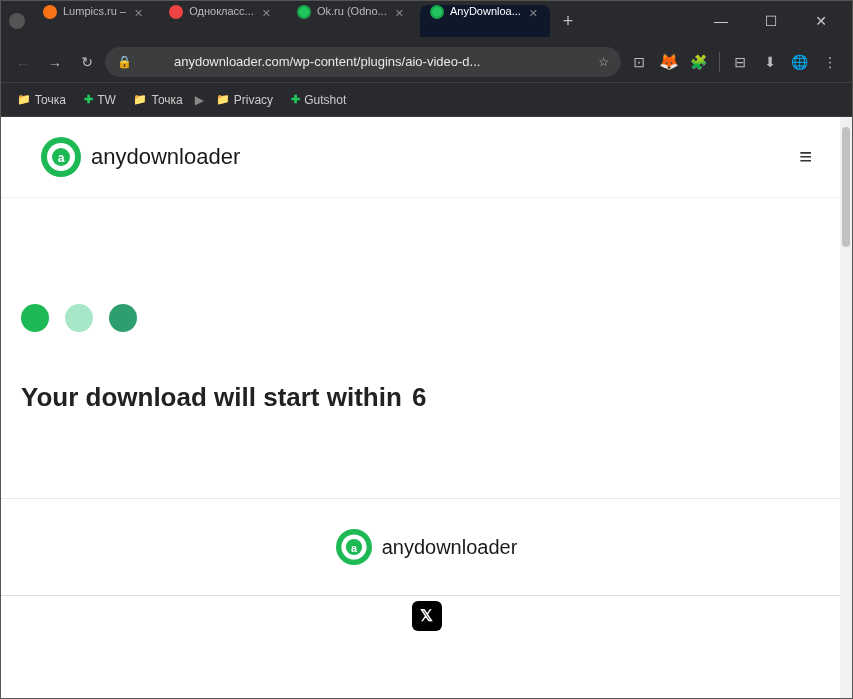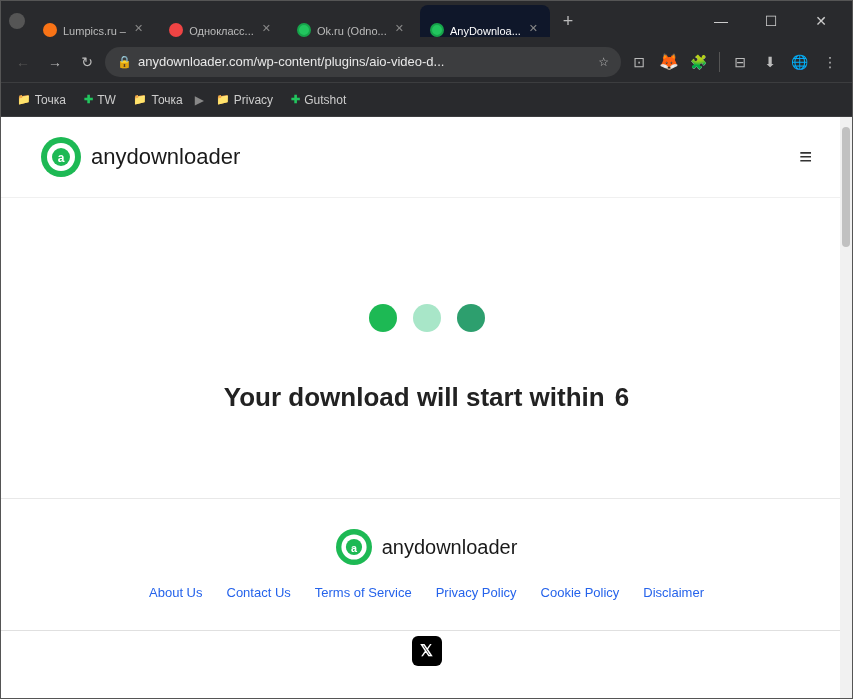--- a/index.html
+++ b/index.html
@@ -3,38 +3,38 @@
   <meta charset="utf-8">
   <style>
     * { margin: 0; padding: 0; box-sizing: border-box; }
     body { font-family: Arial, sans-serif; background: #202124; width: 853px; height: 699px; overflow: hidden; }
 
     
     .browser-frame { width: 853px; height: 699px; background: #292a2d; display: flex; flex-direction: column; border: 1px solid #555; }
 
     
     .title-bar { background: #292a2d; height: 40px; display: flex; align-items: center; padding: 0 8px; gap: 4px; }
-    .tab { display: flex; align-items: flex-end; height: 32px; padding: 0 10px; border-radius: 8px 8px 0 0; font-size: 12px; color: #bbb; gap: 6px; min-width: 100px; max-width: 160px; cursor: pointer; position: relative; }
+    .tab { display: flex; align-items: flex-start; height: 32px; padding: 0 10px; border-radius: 8px 8px 0 0; font-size: 12px; color: #bbb; gap: 6px; min-width: 100px; max-width: 160px; cursor: pointer; position: relative; }
     .tab.active { background: #0f172a; color: #fff; }
     .tab-favicon { width: 14px; height: 14px; border-radius: 50%; flex-shrink: 0; }
     .tab-favicon.orange { background: #f97316; }
     .tab-favicon.red { background: #ef4444; }
     .tab-favicon.green { background: #22c55e; border: 2px solid #16a34a; }
     .tab-label { flex: 1; overflow: hidden; white-space: nowrap; text-overflow: ellipsis; font-size: 11px; }
     .tab-close { font-size: 11px; color: #888; cursor: pointer; padding: 2px; border-radius: 50%; }
     .new-tab-btn { width: 28px; height: 28px; display: flex; align-items: center; justify-content: center; color: #bbb; font-size: 18px; cursor: pointer; border-radius: 50%; }
     .window-controls { margin-left: auto; display: flex; align-items: center; gap: 4px; }
     .win-btn { width: 46px; height: 30px; display: flex; align-items: center; justify-content: center; color: #ccc; font-size: 14px; cursor: pointer; }
 
     
     .address-bar { background: #292a2d; height: 42px; display: flex; align-items: center; padding: 0 8px; gap: 4px; border-bottom: 1px solid #3c3d3f; }
     .nav-btn { width: 28px; height: 28px; display: flex; align-items: center; justify-content: center; color: #bbb; font-size: 14px; cursor: pointer; border-radius: 50%; }
     .nav-btn.disabled { color: #555; cursor: default; }
     .url-bar { flex: 1; height: 30px; background: #3c3d3f; border-radius: 16px; display: flex; align-items: center; padding: 0 12px; gap: 6px; }
-    .url-text { font-size: 13px; color: #e8e8e8; flex: 1; overflow: hidden; white-space: nowrap; text-overflow: ellipsis; }
+    .url-text { font-size: 13px; color: #e8e8e8; flex: 1; overflow: hidden; white-space: nowrap; text-overflow: ellipsis; margin-left: 36px; }
     .url-icon { color: #bbb; font-size: 12px; }
     .toolbar-icons { display: flex; align-items: center; gap: 2px; }
     .toolbar-icon { width: 28px; height: 28px; display: flex; align-items: center; justify-content: center; color: #bbb; font-size: 14px; cursor: pointer; border-radius: 4px; }
     .divider-v { width: 1px; height: 20px; background: #555; margin: 0 4px; }
 
     
     .bookmarks-bar { background: #292a2d; height: 34px; display: flex; align-items: center; padding: 0 8px; gap: 2px; border-bottom: 1px solid #3c3d3f; }
     .bookmark { display: flex; align-items: center; gap: 4px; padding: 4px 8px; border-radius: 4px; cursor: pointer; color: #ccc; font-size: 12px; white-space: nowrap; }
     .bm-icon { font-size: 11px; }
 
@@ -44,21 +44,21 @@
     .scrollbar-thumb { width: 8px; height: 120px; background: #c1c1c1; border-radius: 4px; margin: 2px; margin-top: 10px; }
 
     
     .site-header { display: flex; align-items: center; justify-content: space-between; padding: 20px 40px; border-bottom: 1px solid #f0f0f0; }
     .logo-area { display: flex; align-items: center; gap: 10px; }
     .logo-icon { width: 40px; height: 40px; }
     .logo-text { font-size: 22px; color: #1a1a1a; font-weight: 400; }
     .hamburger { font-size: 22px; color: #333; cursor: pointer; line-height: 1; }
 
     
-    .main-area { display: flex; flex-direction: column; align-items: center; justify-content: center; padding: 60px 20px 40px; min-height: 300px; }
+    .main-area { display: flex; flex-direction: column; align-items: flex-start; justify-content: center; padding: 60px 20px 40px; min-height: 300px; }
 
     
     .loading-dots { display: flex; align-items: center; gap: 16px; margin-bottom: 50px; }
     .dot { width: 28px; height: 28px; border-radius: 50%; }
     .dot.green-dark { background: #1db954; }
     .dot.green-light { background: #a8e6c8; }
     .dot.green-med { background: #2d9f6e; }
 
     
     .download-text { font-size: 18px; color: #222; font-weight: 400; }
@@ -193,28 +193,20 @@
       <div class="footer-logo">
         <svg width="36" height="36" viewBox="0 0 40 40" xmlns="http://www.w3.org/2000/svg">
           <circle cx="20" cy="20" r="20" fill="#1db954"></circle>
           <circle cx="20" cy="20" r="14" fill="white"></circle>
           <circle cx="20" cy="20" r="9" fill="#1db954"></circle>
           <text x="20" y="25" text-anchor="middle" fill="white" font-size="12" font-weight="bold">a</text>
         </svg>
         <span class="footer-logo-text">anydownloader</span>
       </div>
 
-      <div class="footer-links">
-        <a class="footer-link">About Us</a>
-        <a class="footer-link">Contact Us</a>
-        <a class="footer-link">Terms of Service</a>
-        <a class="footer-link">Privacy Policy</a>
-        <a class="footer-link">Cookie Policy</a>
-        <a class="footer-link">Disclaimer</a>
-      </div>
     </div>
 
     <div class="bottom-bar">
       <div class="x-icon">𝕏</div>
     </div>
 
     <div class="scrollbar" style="position:absolute; right:0; top:0;">
       <div class="scrollbar-thumb"></div>
     </div>
   </div>

